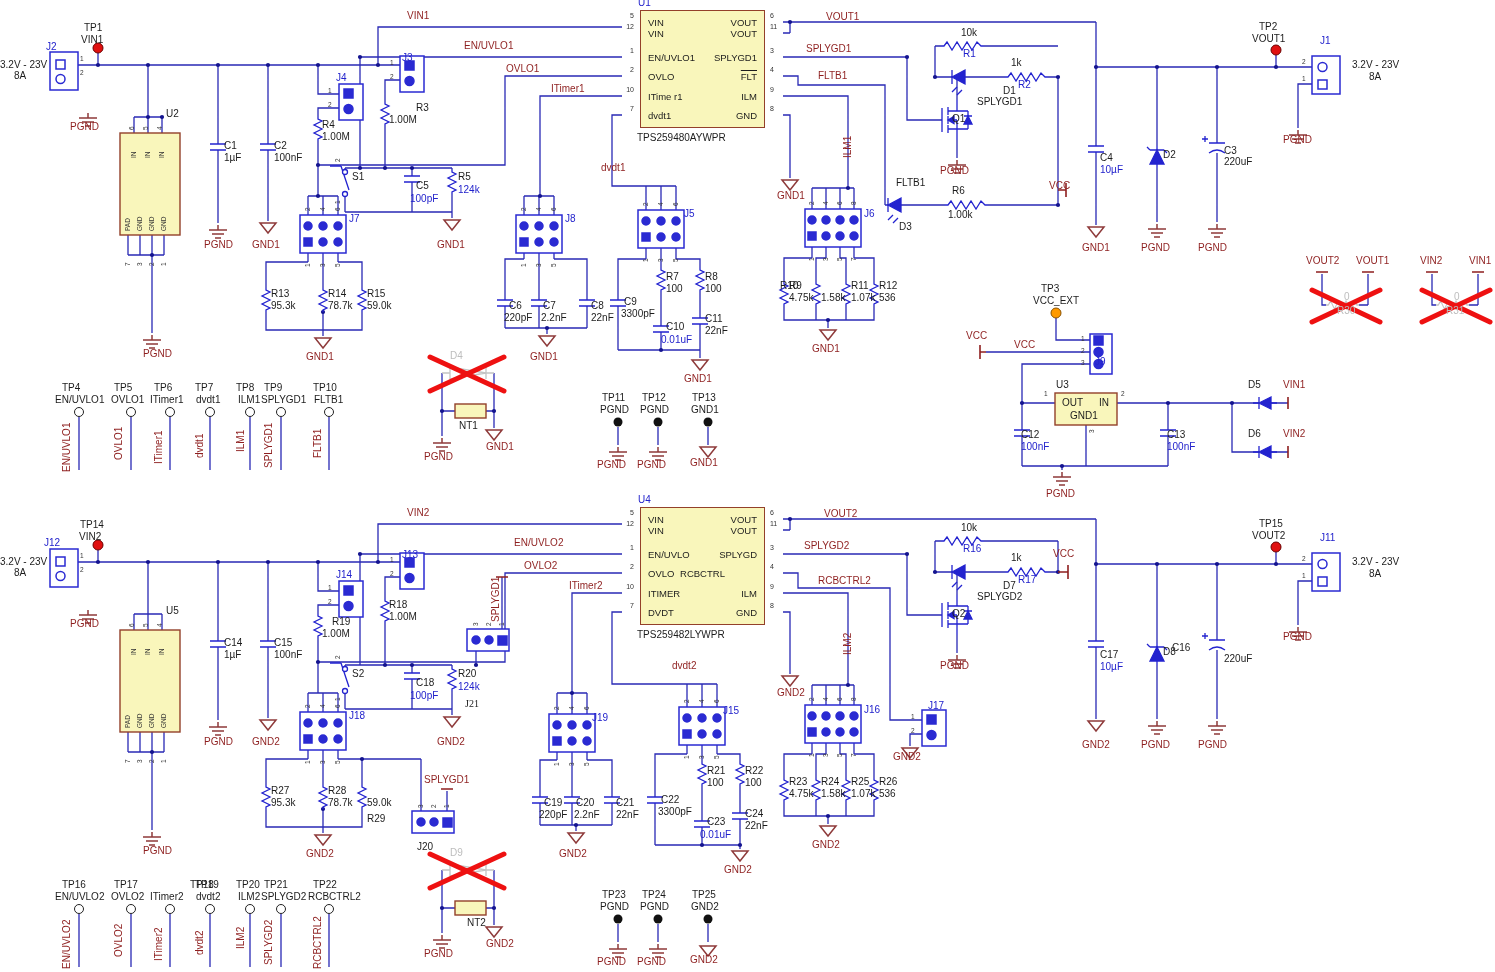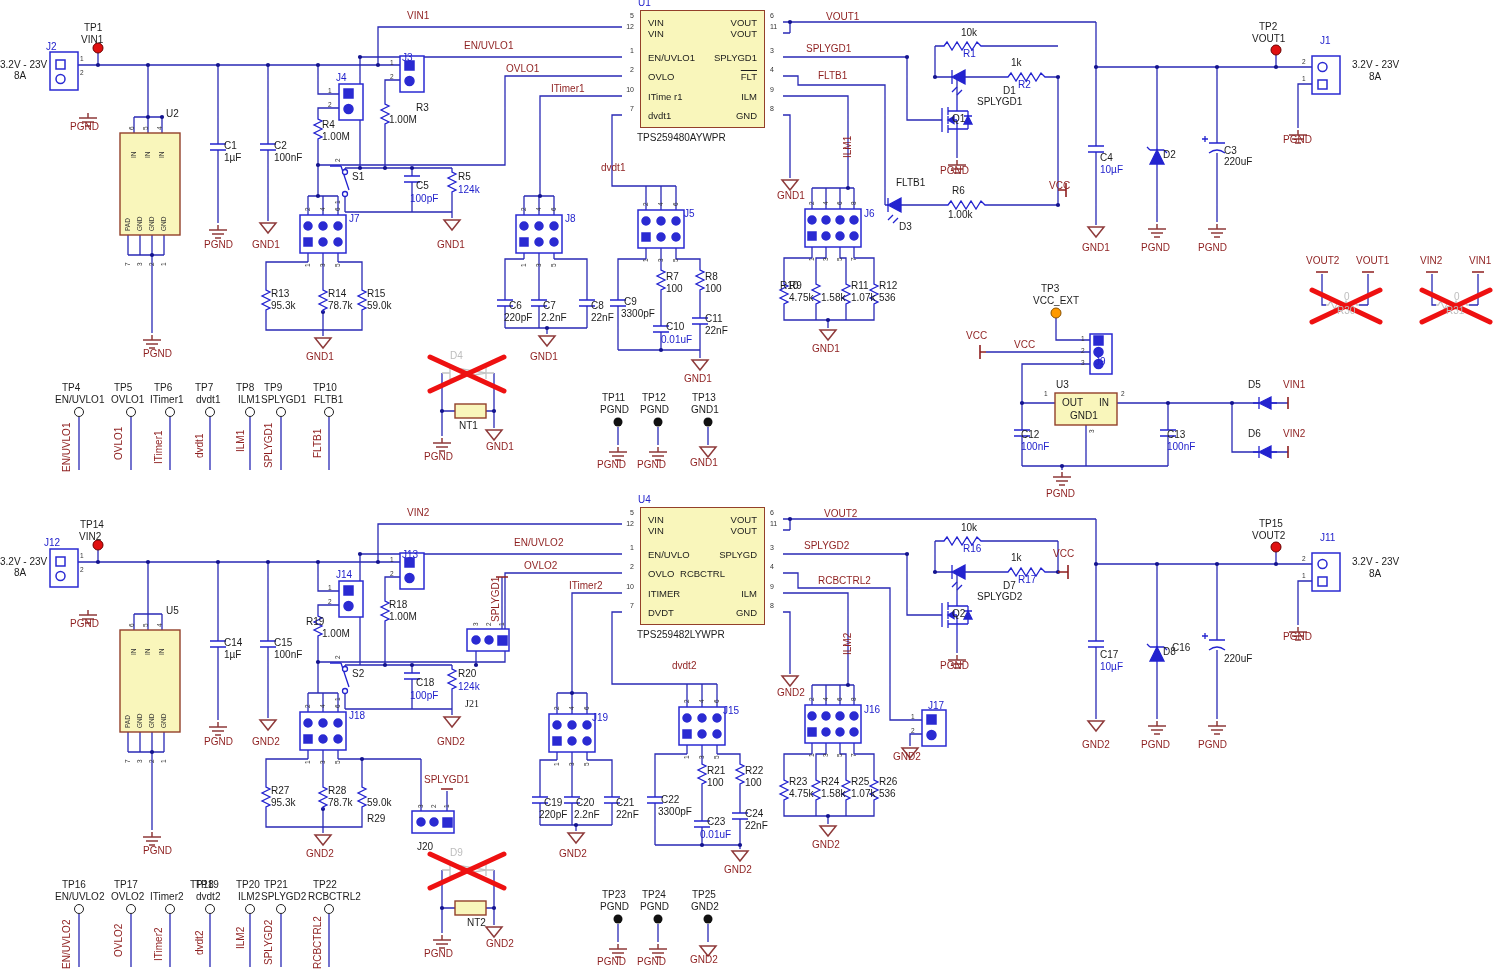--- a/index.html
+++ b/index.html
@@ -616,21 +616,21 @@
       <span class="lbl r" style="left: 143px; top: 846px;">PGND</span>
       <span class="lbl k" style="left: 224px; top: 638px;">C14</span>
       <span class="lbl k" style="left: 224px; top: 650px;">1µF</span>
       <span class="lbl k" style="left: 274px; top: 638px;">C15</span>
       <span class="lbl k" style="left: 274px; top: 650px;">100nF</span>
       <span class="lbl r" style="left: 204px; top: 737px;">PGND</span>
       <span class="lbl r" style="left: 252px; top: 737px;">GND2</span>
       <span class="lbl b" style="left: 336px; top: 570px;">J14</span>
       <span class="lbl pn" style="left: 328px; top: 585px;">1</span>
       <span class="lbl pn" style="left: 328px; top: 599px;">2</span>
-      <span class="lbl k" style="left: 306px; top: 617px;">R19</span>
+      <span class="lbl k" style="left: 332px; top: 617px;">R19</span>
       <span class="lbl k" style="left: 322px; top: 629px;">1.00M</span>
       <span class="lbl b" style="left: 402px; top: 550px;">J13</span>
       <span class="lbl pn" style="left: 390px; top: 557px;">1</span>
       <span class="lbl pn" style="left: 390px; top: 571px;">2</span>
       <span class="lbl k" style="left: 389px; top: 600px;">R18</span>
       <span class="lbl k" style="left: 389px; top: 612px;">1.00M</span>
       <span class="lbl r" style="left: 407px; top: 508px;">VIN2</span>
       <span class="lbl r" style="left: 514px; top: 538px;">EN/UVLO2</span>
       <span class="lbl r" style="left: 524px; top: 561px;">OVLO2</span>
       <span class="lbl r" style="left: 569px; top: 581px;">ITimer2</span>

